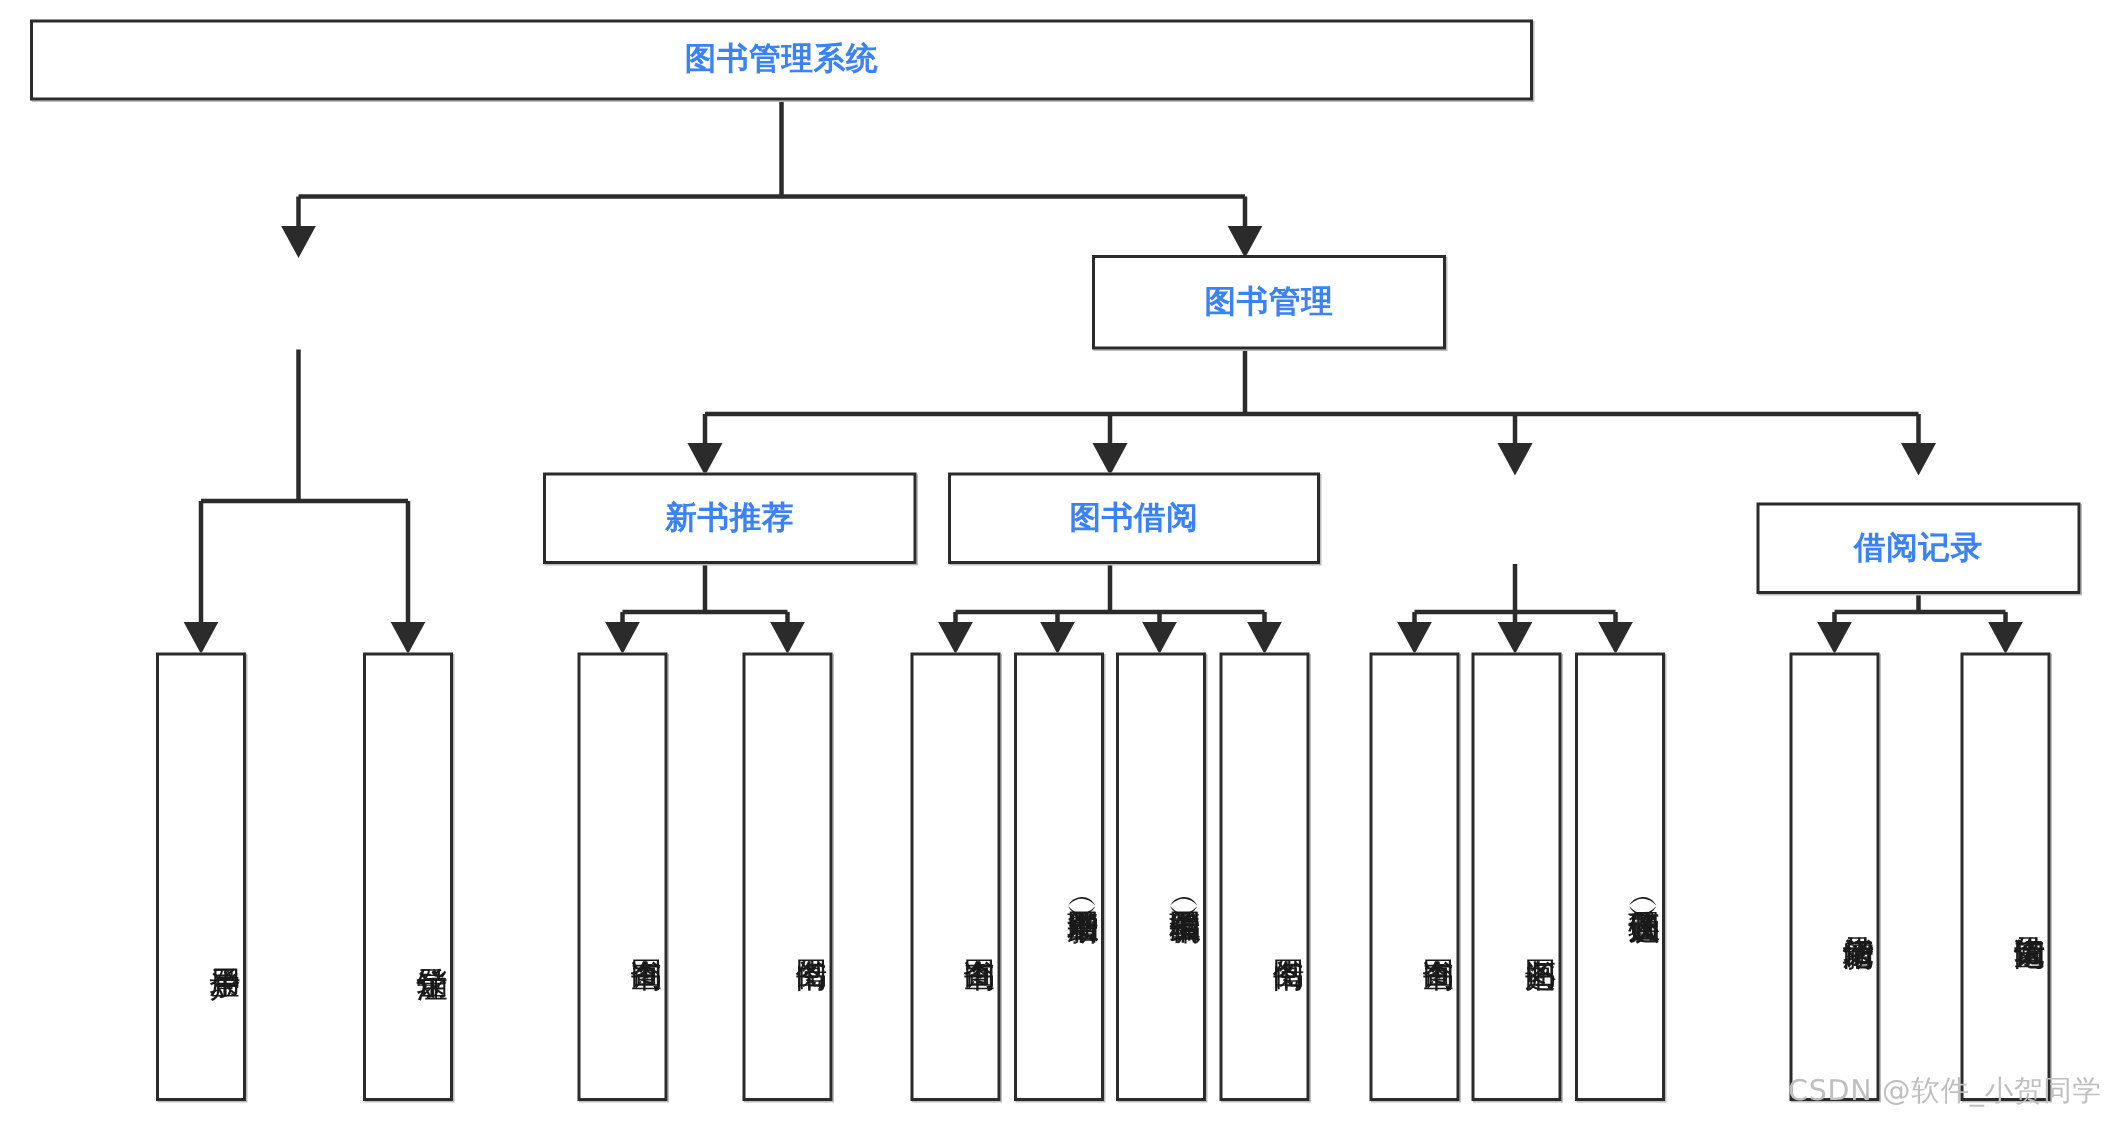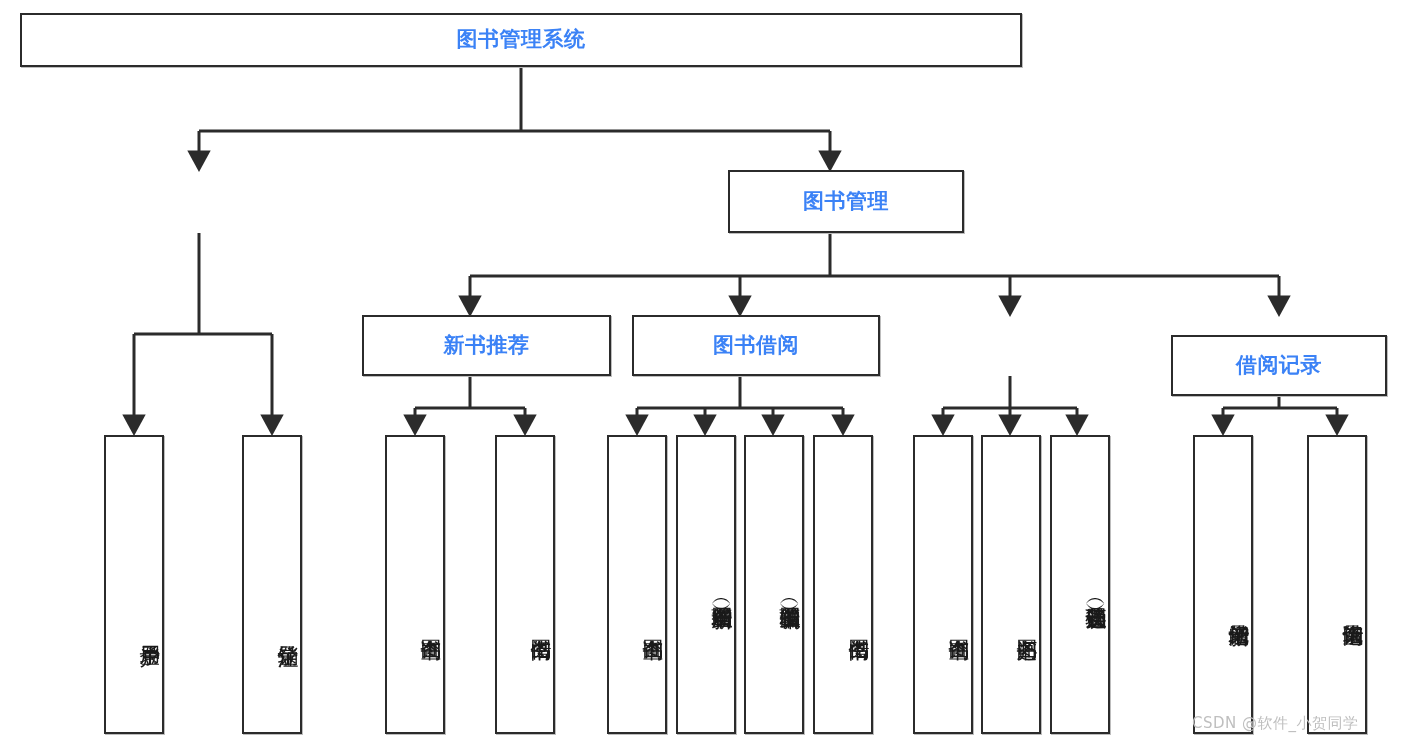--- a/index.html
+++ b/index.html
@@ -63,21 +63,21 @@
     position: absolute;
     left: 0;
     top: 0;
     width: 1405px;
     height: 747px;
     pointer-events: none;
   }
   .watermark {
     position: absolute;
     color: #bfbfbf;
-    font-size: 15px;
+    font-size: 19px;
     white-space: nowrap;
     left: 1192px;
     top: 714px;
     letter-spacing: 0.5px;
   }
 </style>
 </head>
 <body>
 
 <div id="diagram-root">

